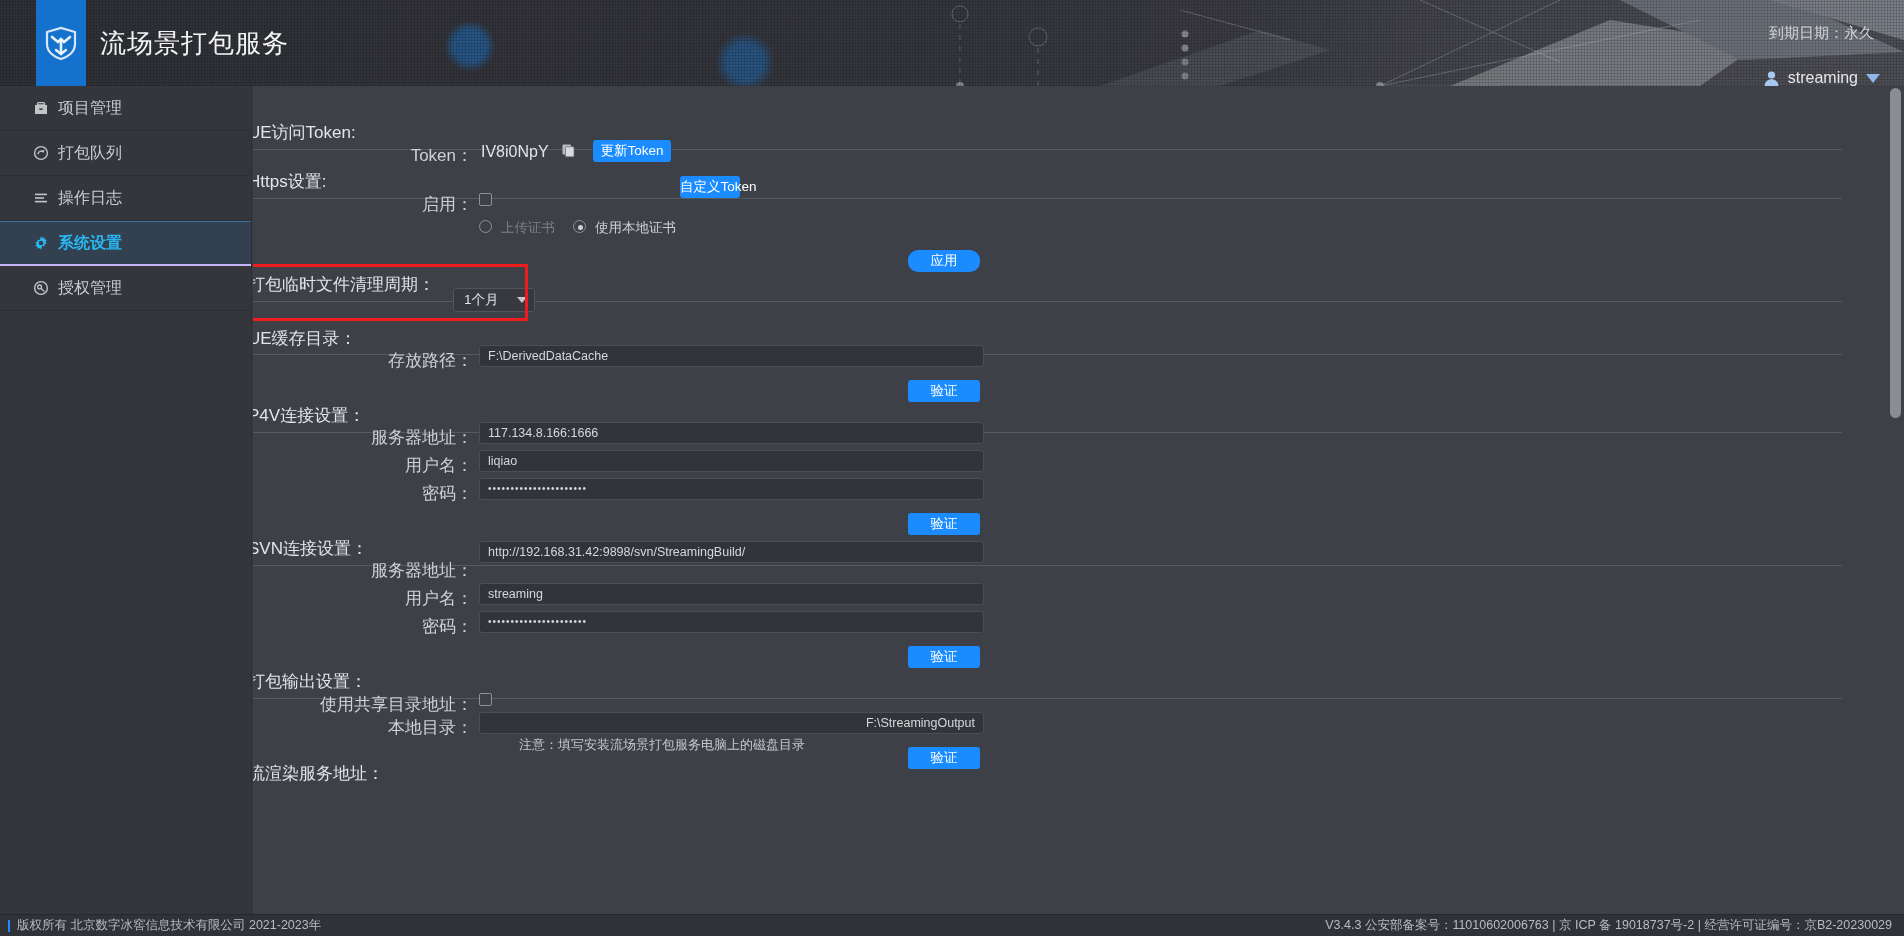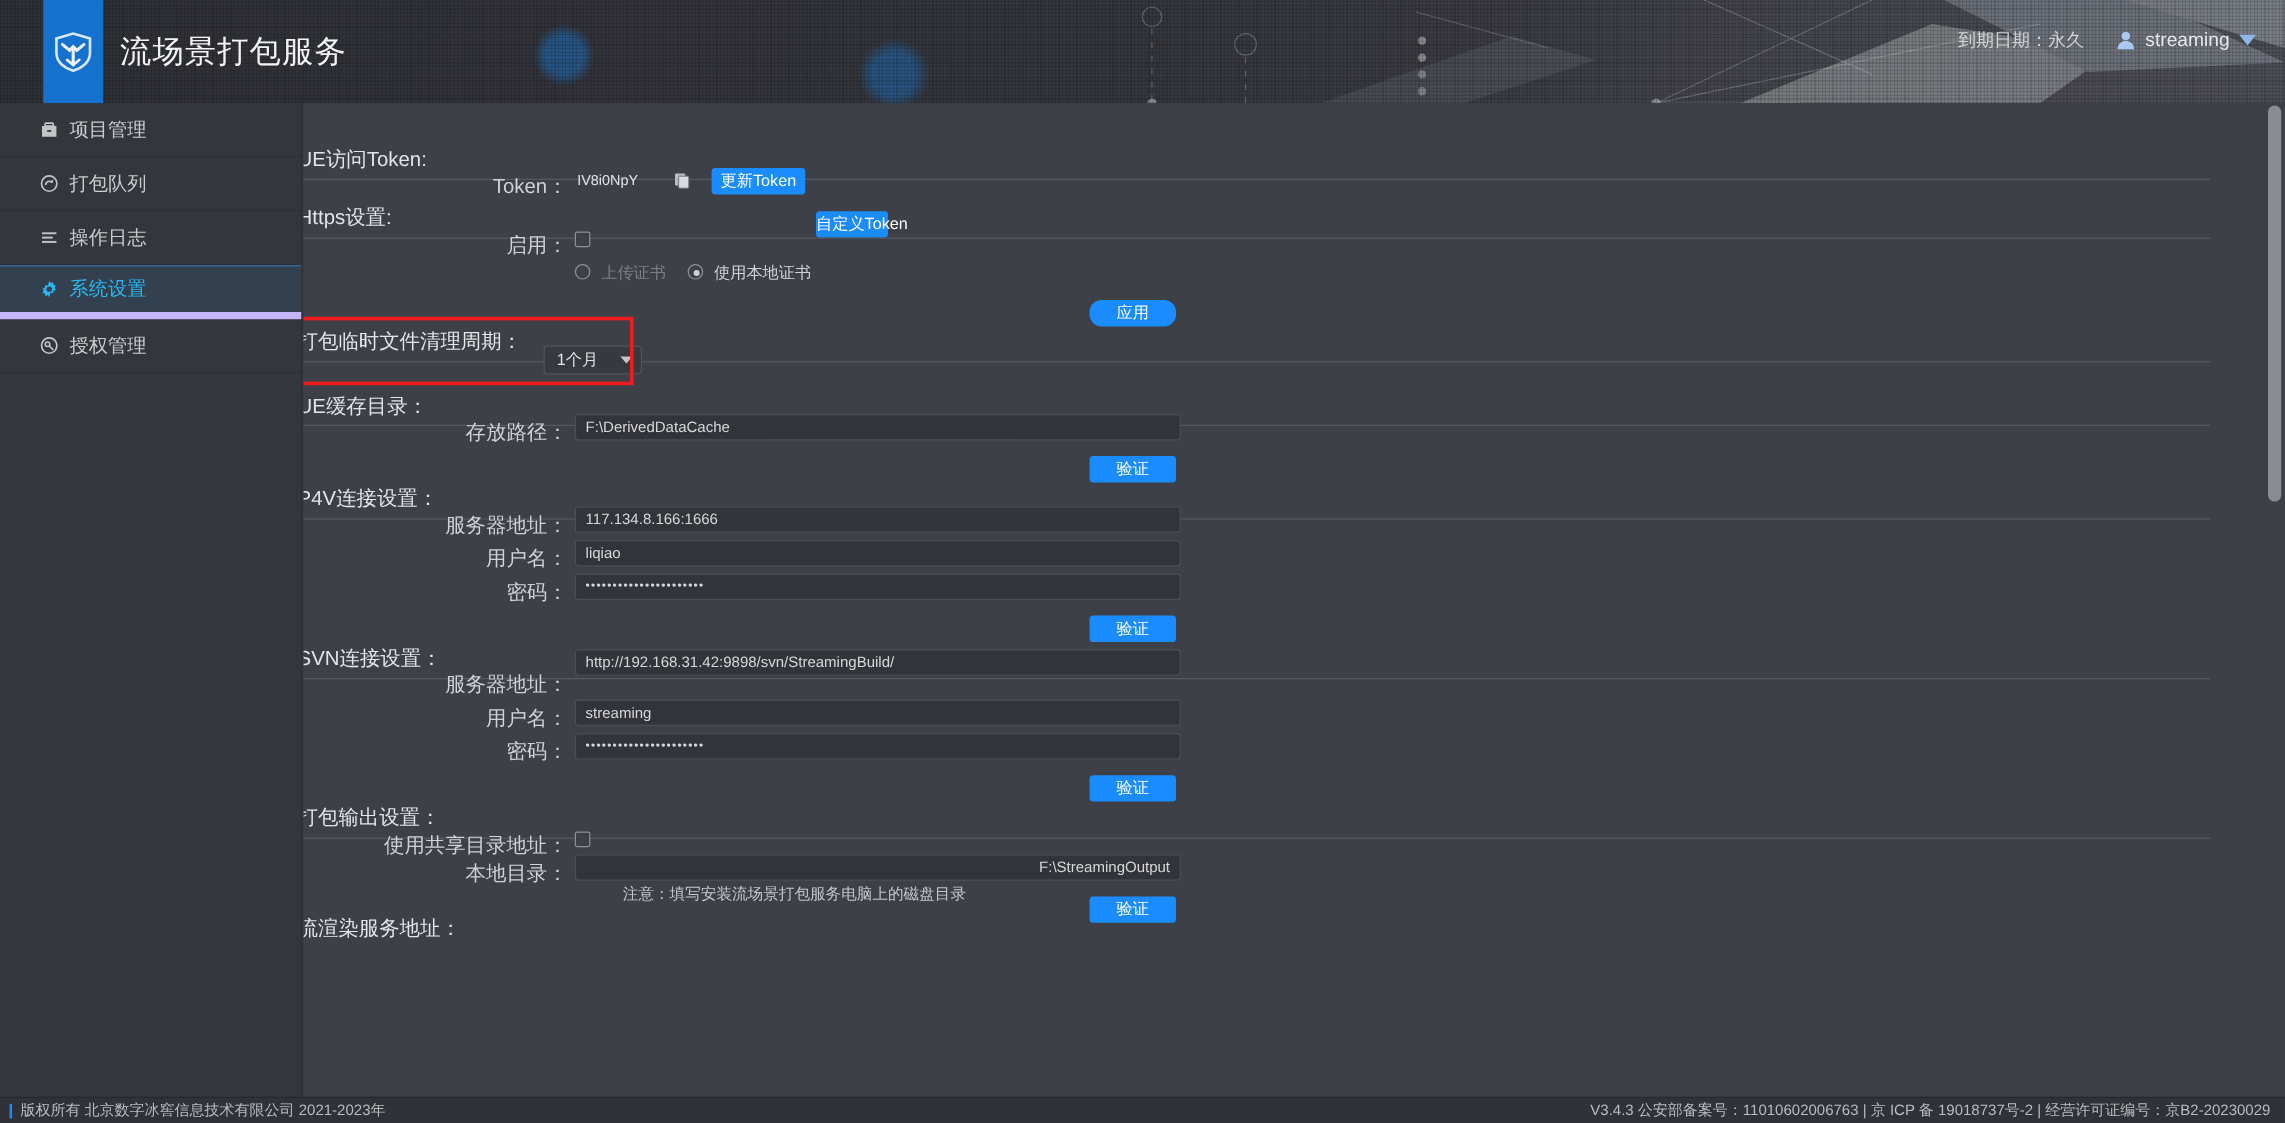--- a/index.html
+++ b/index.html
@@ -37,21 +37,21 @@
     display: flex; align-items: center; justify-content: center;
     z-index: 3;
   }
   .app-title {
     position: absolute; left: 100px; top: 26px;
     font-size: 26px; letter-spacing: 1px; color: #f2f3f5;
     z-index: 3; white-space: nowrap;
   }
   .hdr-right {
     position: absolute; right: 24px; top: 24px;
-    display: flex; align-items: center; gap: 26px; z-index: 3;
+    display: flex; align-items: center; gap: 26px; z-index: 3; flex-direction: column;
   }
   .expiry { font-size: 15px; color: #d2d4d8; white-space: nowrap; }
   .user-box { display: flex; align-items: center; gap: 8px; cursor: pointer; }
   .user-name { font-size: 16px; color: #e6e7ea; }
   .caret-down {
     width: 0; height: 0;
     border-left: 7px solid transparent; border-right: 7px solid transparent;
     border-top: 9px solid #8fb8e8;
   }
 
@@ -72,22 +72,22 @@
     cursor: pointer;
   }
   .nav-item .nav-ico {
     width: 17px; height: 17px; display: inline-flex;
     align-items: center; justify-content: center; flex: 0 0 17px;
   }
   .nav-item.active {
     background: #32404f;
     color: #29b7f2;
     border-top: 1px solid #3a6fa8;
-    border-bottom: 6px solid #c4b5fd;
-    font-weight: normal;
+    border-bottom: 2px solid #c4b5fd;
+    font-weight: bold;
   }
   .nav-item.active .nav-ico svg { fill: #29b7f2; }
   .nav-ico svg { fill: #c2c4c8; }
 
   
   .main {
     position: absolute; left: 253px; top: 86px;
     width: 1651px; height: 830px;
     background: #3e4047;
     overflow: hidden;
@@ -144,21 +144,21 @@
     left: 3.5px; top: 3.5px; width: 5px; height: 5px;
     border-radius: 50%; background: #cfd1d5;
   }
   .radio-lbl {
     position: absolute; font-size: 13.5px; white-space: nowrap;
   }
   .radio-lbl.dim { color: #7b7e85; }
   .radio-lbl.on { color: #cfd1d5; }
 
   .token-val {
-    position: absolute; font-size: 12px; color: #e0e1e4; white-space: nowrap;
+    position: absolute; font-size: 16px; color: #e0e1e4; white-space: nowrap;
   }
   .copy-ico { position: absolute; cursor: pointer; }
 
   .select-box {
     position: absolute;
     background: #37393f;
     border: 1px solid #52545b;
     border-radius: 3px;
     height: 24px;
     width: 82px;

